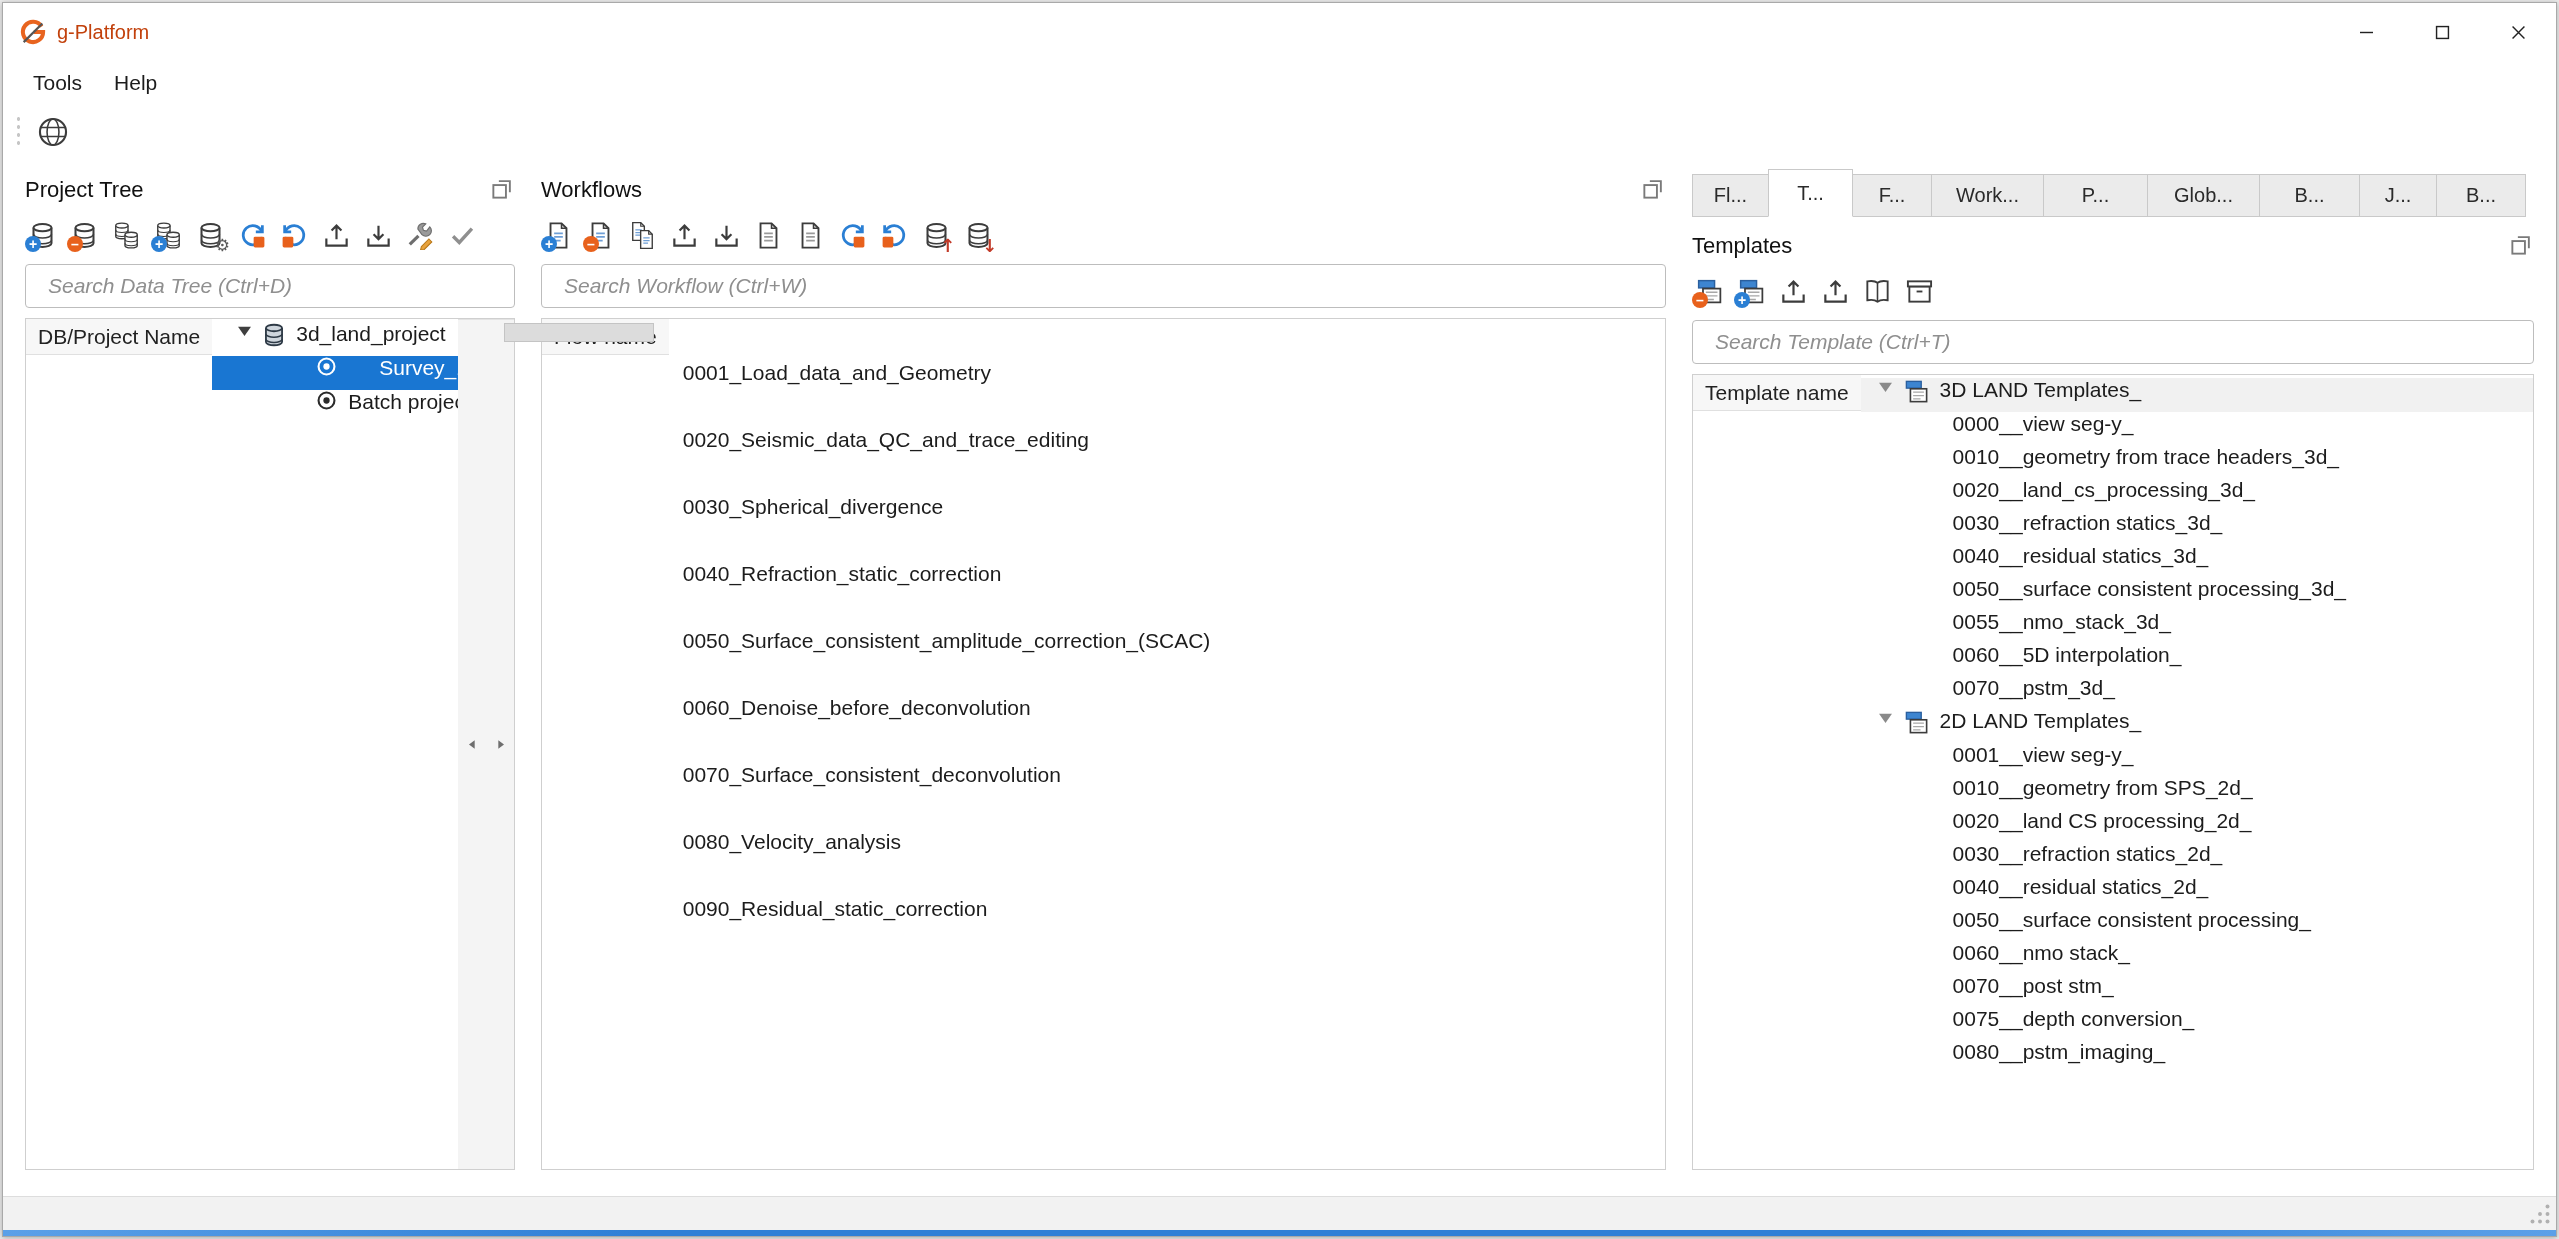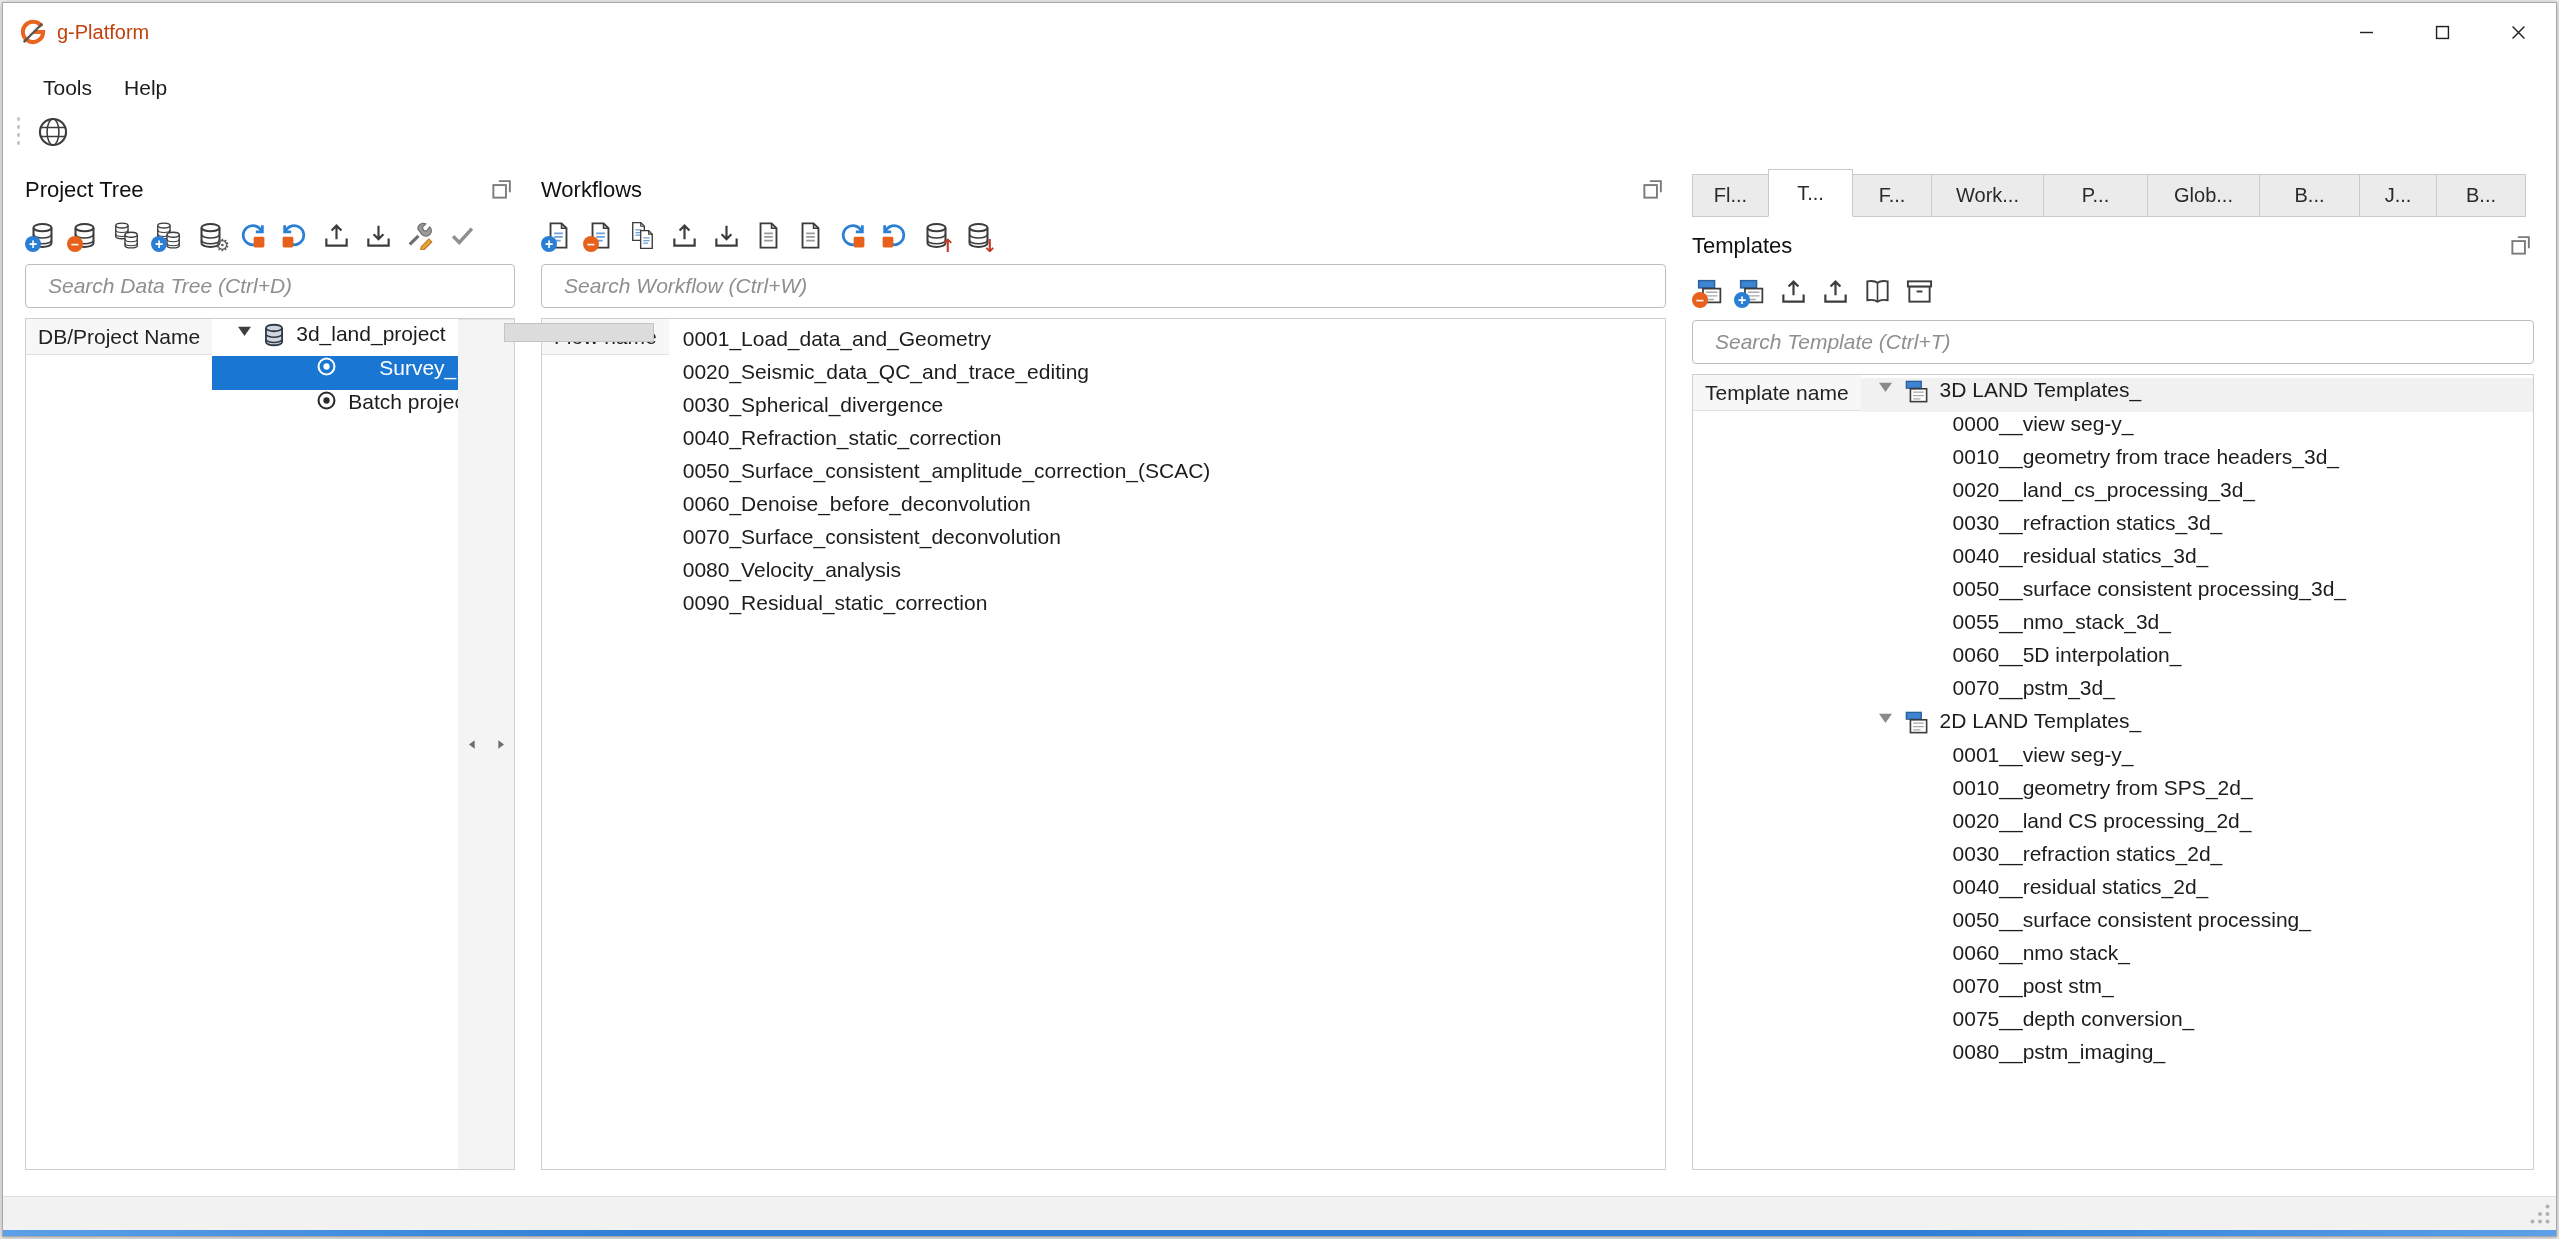--- a/index.html
+++ b/index.html
@@ -14,21 +14,21 @@
   .titlebar { height:58px; display:flex; align-items:center; padding-left:16px; flex:0 0 auto; }
   .logo { width:28px; height:28px; display:flex; }
   .logo svg { width:28px; height:28px; }
   .apptitle { font-size:20px; margin-left:10px; color:#c2410c; }
   .wincontrols { margin-left:auto; display:flex; height:100%; }
   .wc { width:76px; height:100%; display:flex; align-items:center; justify-content:center;
         background:transparent; border:none; cursor:pointer; }
   .wc svg { width:19px; height:19px; }
 
   
-  .menubar { height:44px; display:flex; align-items:flex-end; padding-left:24px; font-size:21px; flex:0 0 auto; }
+  .menubar { height:44px; display:flex; align-items:center; padding-left:14px; font-size:21px; flex:0 0 auto; }
   .menuitem { padding:5px 16px; cursor:default; }
   .apptoolbar { height:54px; display:flex; align-items:center; padding-left:12px; flex:0 0 auto; }
   .grip { width:7px; height:34px; margin-right:10px;
           background-image:radial-gradient(circle,#c6c6c6 1.7px,transparent 1.9px);
           background-size:7px 8px; }
   .tbtn { width:42px; height:42px; border:none; background:transparent; display:flex;
           align-items:center; justify-content:center; cursor:pointer; }
   .tbtn svg { width:34px; height:34px; }
 
   
@@ -62,21 +62,21 @@
             width:100%; flex:0 0 auto; background:#fff; }
   .search::placeholder { font-style:italic; color:#8f8f8f; }
 
   .listbox { margin-top:10px; border:1px solid #cfcfcf; flex:1; display:flex;
              flex-direction:row; min-height:0; background:#fff; }
   .chead { height:36px; background:#f7f7f7; border-bottom:1px solid #e0e0e0; display:flex;
            align-items:center; padding:0 12px; font-size:21px; color:#222; flex:0 0 auto; }
   .rows { flex:1; overflow:hidden; padding-top:3px; }
 
   .lrow { height:33px; display:flex; align-items:center; padding:0 14px; font-size:21px;
-          white-space:nowrap; cursor:default; }
+          white-space:nowrap; cursor:default;margin-top:34px; }
 
   
   .trow { height:34px; display:flex; align-items:flex-start; font-size:21px; white-space:nowrap; cursor:default; }
   .arrow { width:17px; height:17px; display:flex; color:#3f3f3f; flex:0 0 auto; }
   .arrow svg { width:17px; height:17px; }
   .arrow.gr { color:#8a8a8a; }
   .trow.root .arrow { margin:0 8px 0 24px; }
   .dbicon { width:26px; height:26px; margin-right:9px; display:flex; flex:0 0 auto; }
   .dbicon svg { width:26px; height:26px; }
   .trow.child { padding-left:104px; }

